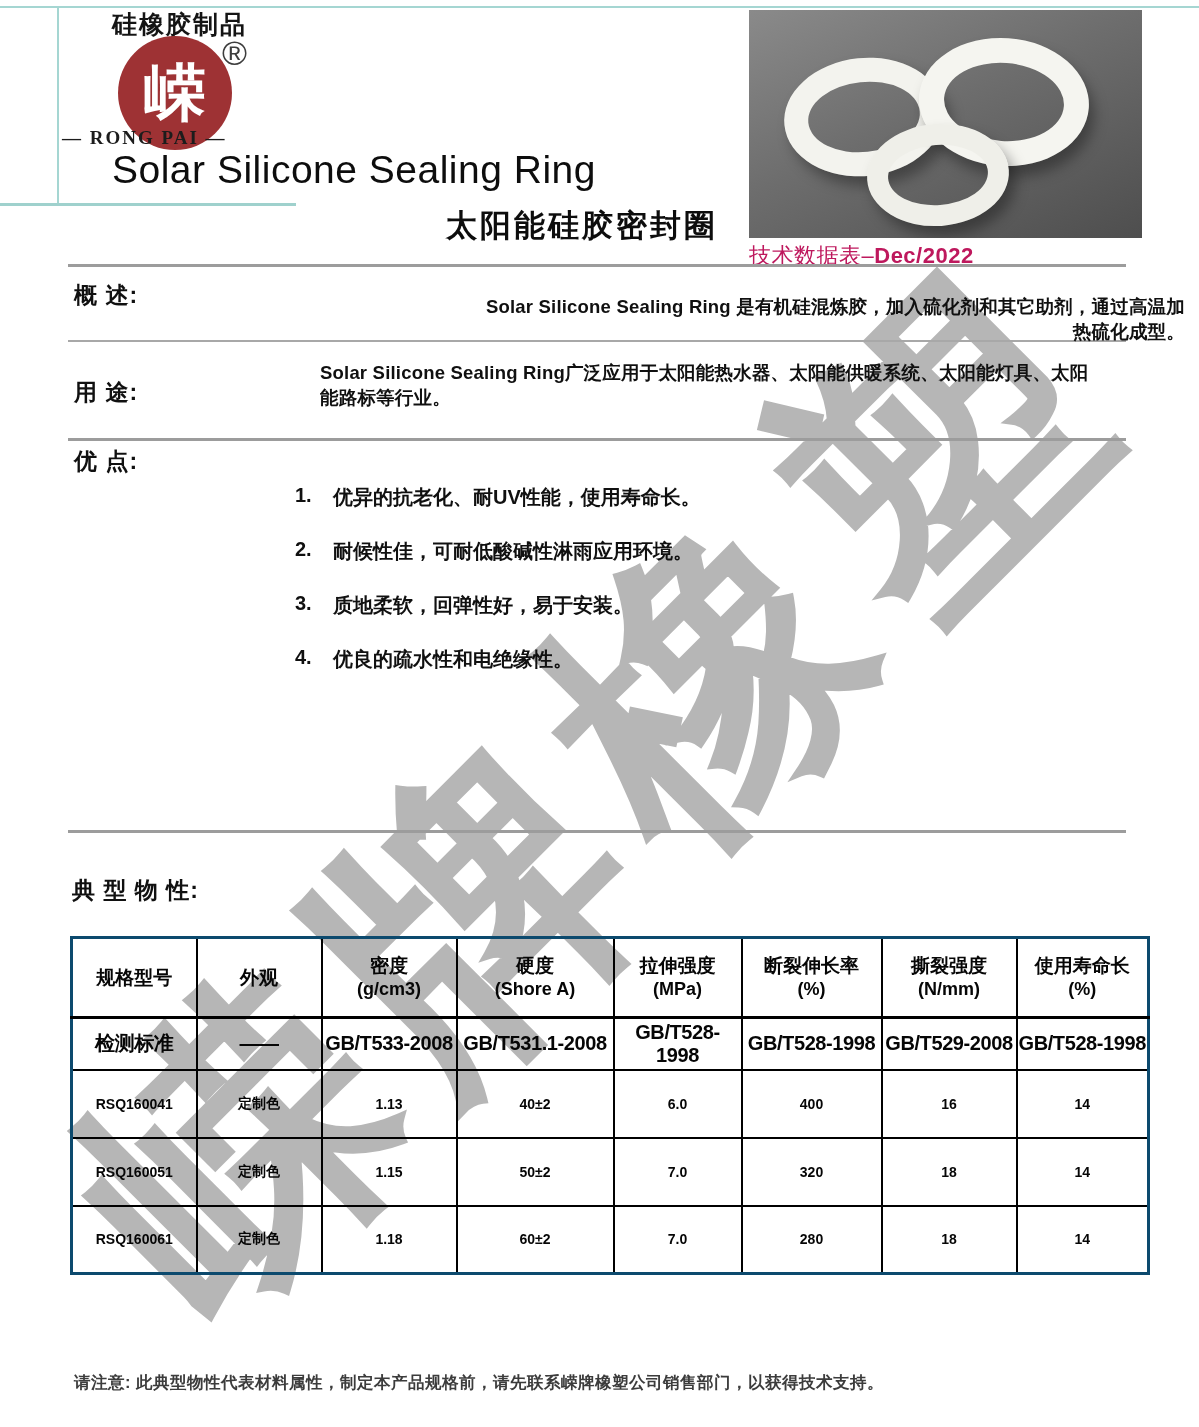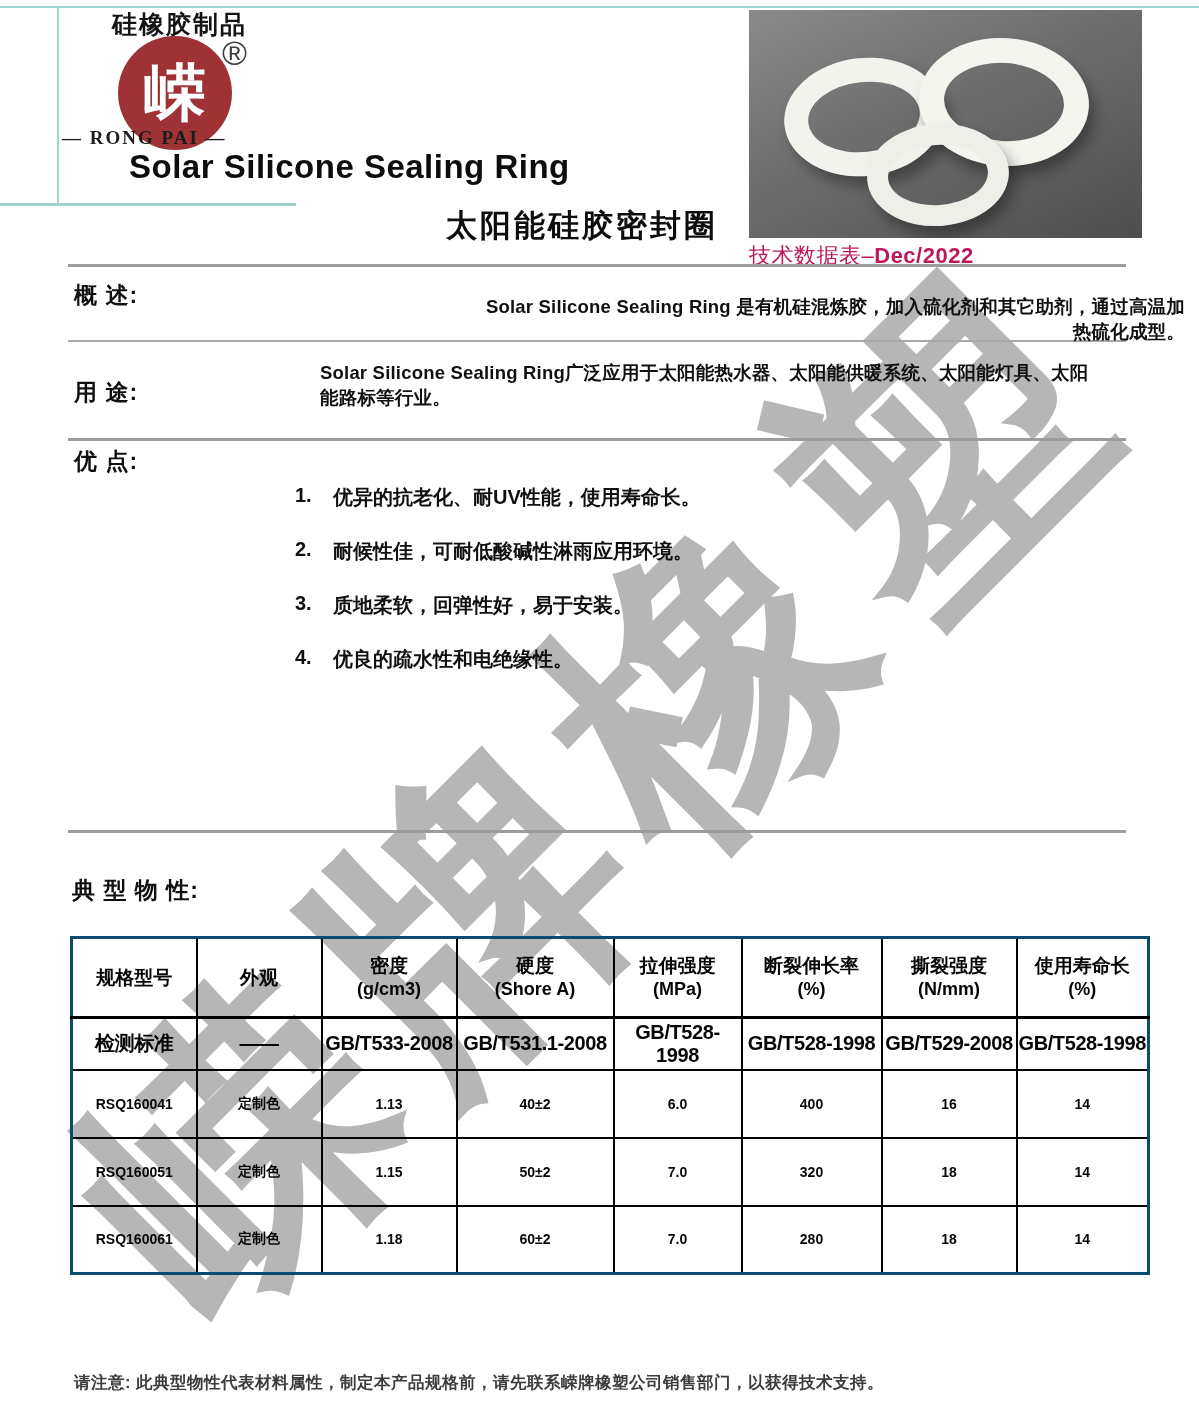--- a/index.html
+++ b/index.html
@@ -28,21 +28,21 @@
     left:118px; top:36px; width:114px; height:114px; border-radius:50%;
     background:#9e3234; color:#ffffff; display:flex; align-items:center; justify-content:center;
     font-size:62px; font-weight:700;
   }
   .logo-reg{ left:222px; top:34px; font-size:34px; color:#3d3d3d; font-weight:400; }
   .logo-sub{
     left:62px; top:127px; width:190px; text-align:left;
     font-family:"Liberation Serif", serif; font-size:19px; font-weight:600;
     color:#1c1c1c; letter-spacing:2px; white-space:nowrap;
   }
-  .title-en{ left:129px; top:148px; font-size:33px; font-weight:700; color:#0d0d0d; letter-spacing:0.5px; }
+  .title-en{ left:112px; top:148px; font-size:39px; font-weight:400; color:#0d0d0d; letter-spacing:0.5px; }
   .title-zh{ left:446px; top:205px; font-size:31px; font-weight:700; color:#0d0d0d; letter-spacing:3px; }
   
   .photo{
     left:749px; top:10px; width:393px; height:228px;
     background:linear-gradient(155deg,#8a8a8a 0%,#6d6d6d 45%,#4e4e4e 100%);
     overflow:hidden;
   }
   .ring{ position:absolute; border-radius:50%; background:transparent;
          box-shadow:6px 10px 14px rgba(0,0,0,0.35); }
   .ring-left { left:35px;  top:48px;  width:160px; height:118px; border:24px solid #f3f3ee; transform:rotate(-6deg); }

